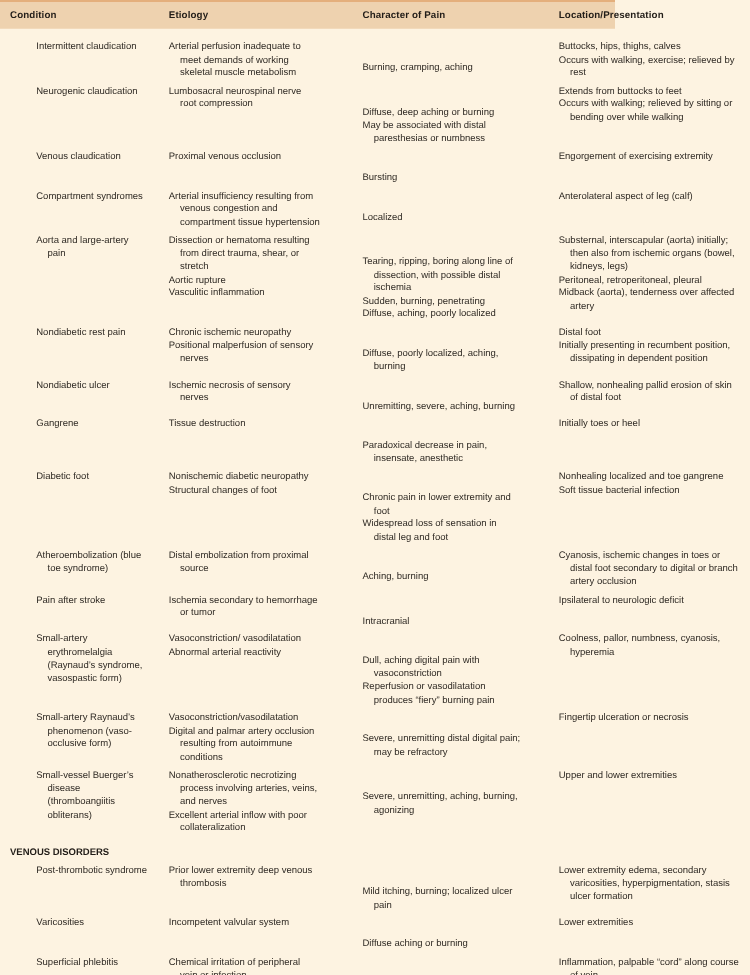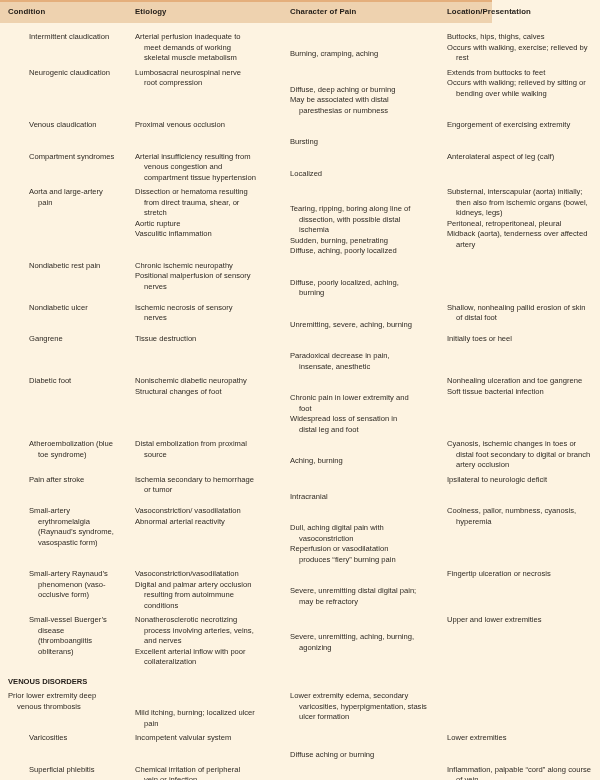--- a/index.html
+++ b/index.html
@@ -136,20 +136,24 @@
         <div class="cell c0">
           <p class="item">Nondiabetic rest pain</p>
         </div>
         <div class="cell c1">
           <p class="item">Chronic ischemic neuropathy</p>
           <p class="item">Positional malperfusion of sensory nerves</p>
         </div>
         <div class="cell c2">
           <p class="item">Diffuse, poorly localized, aching, burning</p>
         </div>
+        <div class="cell c3">
+          <p class="item">Distal foot</p>
+          <p class="item">Initially presenting in recumbent position, dissipating in dependent position</p>
+        </div>
       </div>
       <div class="row">
         <div class="cell c0">
           <p class="item">Nondiabetic ulcer</p>
         </div>
         <div class="cell c1">
           <p class="item">Ischemic necrosis of sensory nerves</p>
         </div>
         <div class="cell c2">
           <p class="item">Unremitting, severe, aching, burning</p>
@@ -178,21 +182,21 @@
         </div>
         <div class="cell c1">
           <p class="item">Nonischemic diabetic neuropathy</p>
           <p class="item">Structural changes of foot</p>
         </div>
         <div class="cell c2">
           <p class="item">Chronic pain in lower extremity and foot</p>
           <p class="item">Widespread loss of sensation in distal leg and foot</p>
         </div>
         <div class="cell c3">
-          <p class="item">Nonhealing ulceration and toe gangrene</p>
+          <p class="item">Nonhealing localized and toe gangrene</p>
           <p class="item">Soft tissue bacterial infection</p>
         </div>
       </div>
       <div class="row">
         <div class="cell c0">
           <p class="item">Atheroembolization (blue toe syndrome)</p>
         </div>
         <div class="cell c1">
           <p class="item">Distal embolization from proximal source</p>
         </div>
@@ -258,20 +262,23 @@
         </div>
         <div class="cell c2">
           <p class="item">Severe, unremitting, aching, burning, agonizing</p>
         </div>
         <div class="cell c3">
           <p class="item">Upper and lower extremities</p>
         </div>
       </div>
       <div class="section-title">VENOUS DISORDERS</div>
       <div class="row">
+        <div class="cell c0">
+          <p class="item">Post-thrombotic syndrome</p>
+        </div>
         <div class="cell c1">
           <p class="item">Prior lower extremity deep venous thrombosis</p>
         </div>
         <div class="cell c2">
           <p class="item">Mild itching, burning; localized ulcer pain</p>
         </div>
         <div class="cell c3">
           <p class="item">Lower extremity edema, secondary varicosities, hyperpigmentation, stasis ulcer formation</p>
         </div>
       </div>

